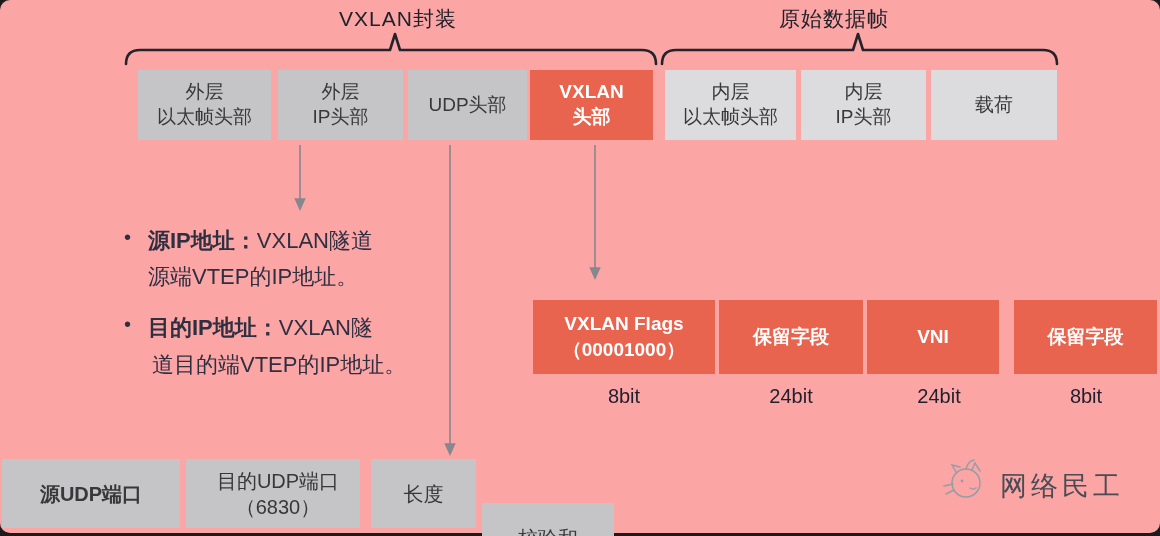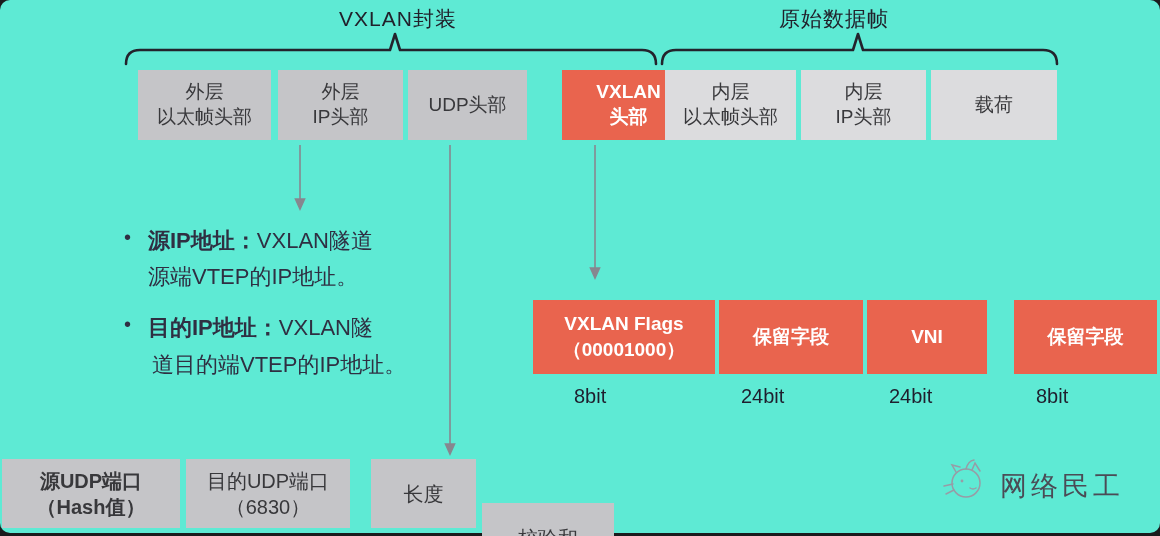--- a/index.html
+++ b/index.html
@@ -2,21 +2,21 @@
 <html><head>
 <meta charset="utf-8">
 <style>
   html,body{margin:0;padding:0;}
   body{
     width:1160px;height:536px;background:#1b1b1d;position:relative;overflow:hidden;
     font-family:"Liberation Sans","DejaVu Sans",sans-serif;
   }
   .card{
     position:absolute;left:0;top:0;width:1160px;height:533px;
-    background:#5eead4;border-radius:10px;
+    background:#fca5a5;border-radius:10px;
   }
   .overlay{position:absolute;left:0;top:0;pointer-events:none;}
   .brace-label{
     position:absolute;top:5px;width:240px;text-align:center;
     font-size:21px;font-weight:500;color:#21212b;letter-spacing:1px;
   }
   .pbox{
     position:absolute;display:flex;flex-direction:column;align-items:center;justify-content:center;
     text-align:center;line-height:1.3;
   }
@@ -29,21 +29,21 @@
     position:absolute;font-size:22px;color:#2f2f42;white-space:nowrap;
   }
   .note-line .bullet{position:absolute;left:-24px;top:0;font-size:20px;}
   .note-line b{font-weight:700;}
   .vfield{
     position:absolute;top:300px;height:74px;background:#e9644e;color:#fff;
     display:flex;flex-direction:column;align-items:center;justify-content:center;
     font-size:19px;font-weight:700;line-height:1.35;text-align:center;
   }
   .bitlabel{
-    position:absolute;top:385px;width:100px;
+    position:absolute;top:385px;width:100px;text-align:center;
     font-size:20px;color:#1f1f2e;font-weight:500;
   }
   .ubox{
     position:absolute;top:459px;height:69px;background:#c5c5c8;
     display:flex;flex-direction:column;align-items:center;justify-content:center;
     font-size:20px;font-weight:500;color:#38383b;line-height:1.3;text-align:center;
   }
   .logo-text{
     position:absolute;left:1000px;top:468px;font-size:27px;letter-spacing:4px;
     color:#4b4b55;font-weight:500;
@@ -77,21 +77,21 @@
       <span>以太帧头部</span>
     </div>
     <div class="pbox gray" style="left:278px;width:125px;">
       <span>外层</span>
       <span>IP头部</span>
     </div>
     <div class="pbox gray" style="left:408px;width:119px;">
       <span>UDP头部</span>
 
     </div>
-    <div class="pbox red" style="left:562px;width:133px;">
+    <div class="pbox red" style="left:530px;width:123px;">
       <span>VXLAN</span>
       <span>头部</span>
     </div>
     <div class="pbox light" style="left:665px;width:131px;">
       <span>内层</span>
       <span>以太帧头部</span>
     </div>
     <div class="pbox light" style="left:801px;width:125px;">
       <span>内层</span>
       <span>IP头部</span>
@@ -121,40 +121,39 @@
 
   <div>
     <div class="vfield" style="left:533px;width:182px;">
       <span>VXLAN Flags</span>
       <span>（00001000）</span>
     </div>
     <div class="vfield" style="left:719px;width:144px;">
       <span>保留字段</span>
       <span></span>
     </div>
-    <div class="vfield" style="left:867px;width:120px;">
+    <div class="vfield" style="left:867px;width:132px;">
       <span>VNI</span>
       <span></span>
     </div>
     <div class="vfield" style="left:1014px;width:143px;">
       <span>保留字段</span>
       <span></span>
     </div>
     <div class="bitlabel" style="left:574px;">8bit</div>
     <div class="bitlabel" style="left:741px;">24bit</div>
     <div class="bitlabel" style="left:889px;">24bit</div>
     <div class="bitlabel" style="left:1036px;">8bit</div>
   </div>
 
   <div>
     <div class="ubox" style="left:2px;width:178px;font-weight:bold;">
       <span>源UDP端口</span>
-      <span>（Hash值）</span>
     </div>
-    <div class="ubox" style="left:186px;width:164px;">
+    <div class="ubox" style="left:186px;width:164px;padding-left:10px;">
       <span>目的UDP端口</span>
       <span>（6830）</span>
     </div>
     <div class="ubox" style="left:371px;width:105px;">
       <span>长度</span>
       <span></span>
     </div>
     <div class="ubox" style="left:482px;width:132px;margin-top:44px;">
       <span>校验和</span>
       <span></span>

